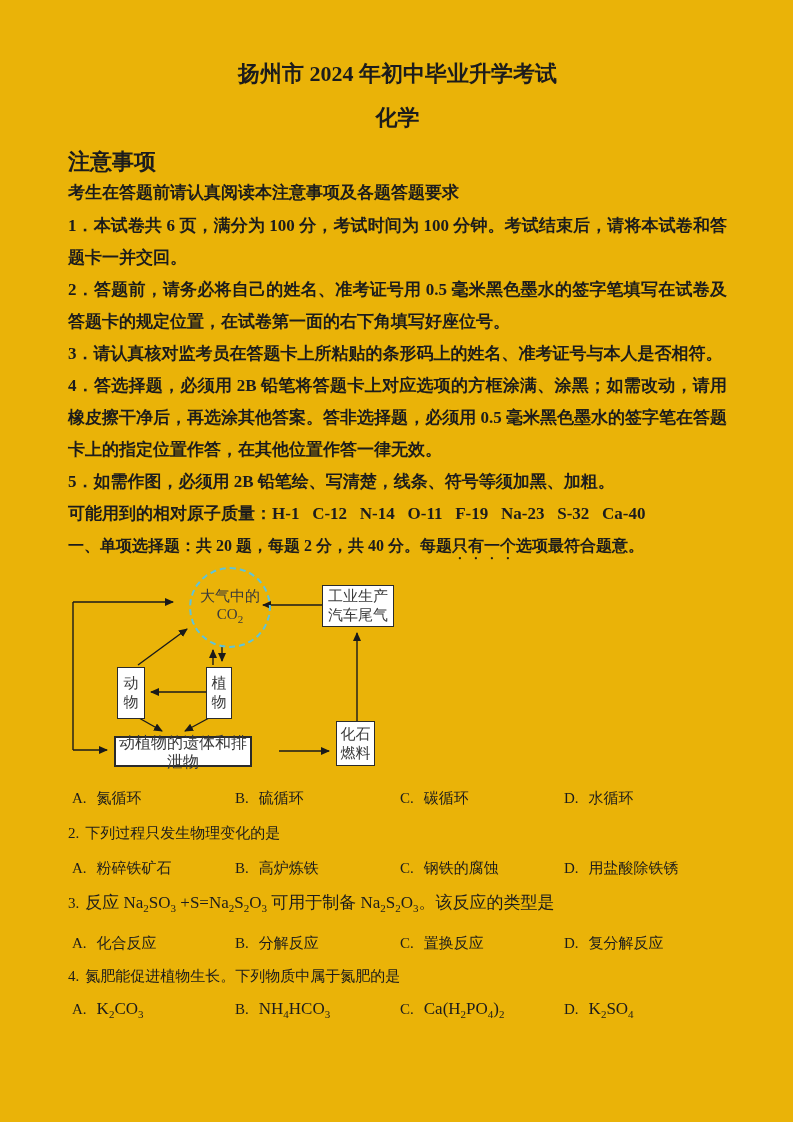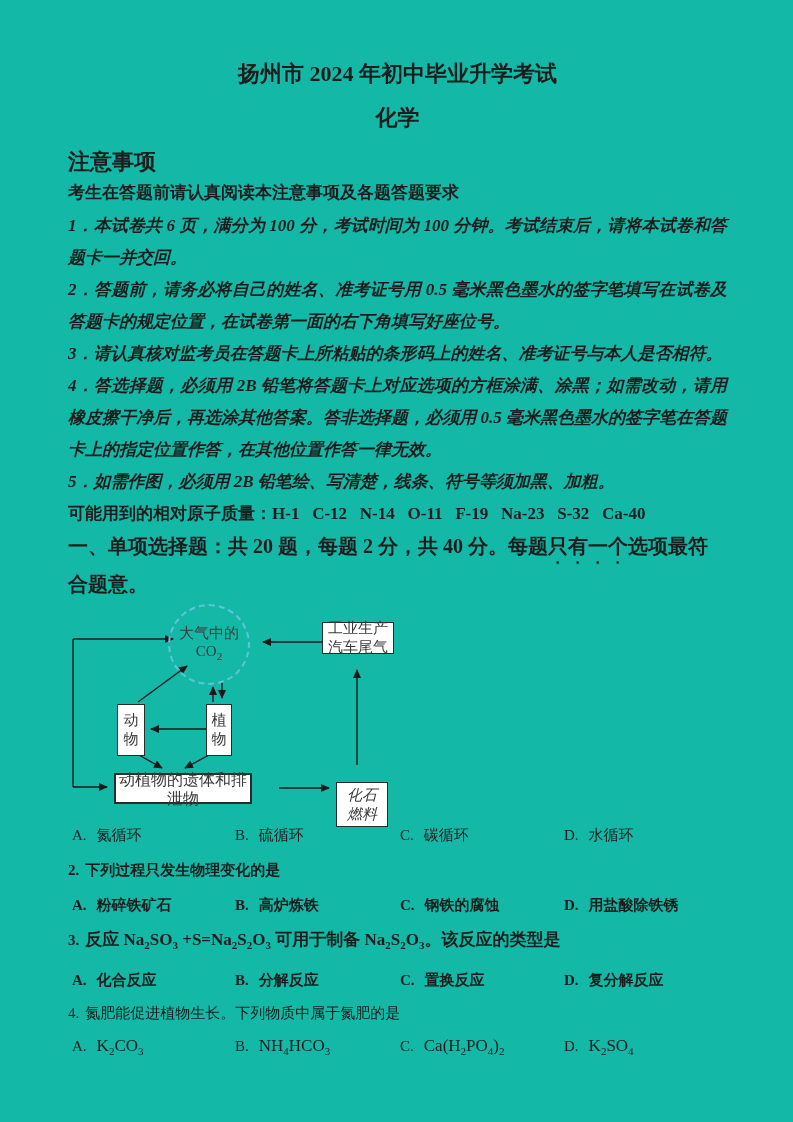--- a/index.html
+++ b/index.html
@@ -1,75 +1,75 @@
 <!DOCTYPE html>
 <html><head>
 <meta charset="utf-8">
 <style>
   html,body{margin:0;padding:0;background:#ffffff;}
   .page{
     position:relative;
     width:793px;height:1122px;
-    background:#14b8a6;
+    background:#eab308;
     color:#1c1c1c;
     font-family:"Liberation Serif","DejaVu Serif",serif;
     overflow:hidden;
     box-sizing:border-box;
     padding:0 66px 13px 68px;
   }
   .center{text-align:center;}
   .title{margin:58px 0 0;font-size:22px;line-height:32px;font-weight:700;}
   .subject{margin:12px 0 0;font-size:22px;line-height:32px;font-weight:700;}
   .notice-h{margin:13px 0 0;font-size:22px;line-height:30px;font-weight:700;}
   .notice-intro{margin:1px 0 0;font-size:17px;line-height:30px;font-weight:700;}
-  .nitem{margin:0;font-size:17px;line-height:32px;font-weight:700;text-align:justify;font-style:italic;}
+  .nitem{margin:0;font-size:17px;line-height:32px;font-weight:700;text-align:justify;}
   .nitem.first{margin-top:2px;}
   .atomic{margin:0;font-size:17px;line-height:32px;font-weight:700;white-space:pre-wrap;}
-  .section{margin:0;font-size:20px;line-height:32px;font-weight:700;}
+  .section{margin:0;font-size:16px;line-height:32px;font-weight:700;}
   .emph{
     -webkit-text-emphasis:filled dot;-webkit-text-emphasis-position:under left;
     text-emphasis:filled dot;text-emphasis-position:under left;
   }
   .q{margin:6px 0 0;font-size:15px;line-height:22px;font-weight:400;}
   .q .qno{margin-right:6px;}
   .opts{
     margin:8px 0 0;font-size:15px;line-height:22px;font-weight:400;
     display:grid;grid-template-columns:163px 165px 164px 1fr;padding-left:4px;
   }
   .opt .lab{margin-right:10px;}
   .fml{font-size:17px;font-family:"Liberation Serif","DejaVu Serif",serif;}
   .fml sub,.sub{font-size:11px;}
-  .mt12{margin-top:13px;font-weight:bold;}
+  .mt12{margin-top:13px;}
   .mt10{margin-top:11px;}
 
   
   .diagram{
     position:relative;width:400px;height:214px;
     margin:2px 0 0 -8px;
     color:#3a3a3a;
   }
   .diagram svg{position:absolute;left:0;top:0;}
   .dbox{
     position:absolute;box-sizing:border-box;
     border:1.5px solid #2b2b2b;background:#fff;
     display:flex;align-items:center;justify-content:center;
     text-align:center;font-size:15px;line-height:19px;
     white-space:pre-line;
   }
   .circle{
-    position:absolute;left:108px;top:2px;width:78px;height:77px;
+    position:absolute;left:129px;top:2px;width:78px;height:77px;
     border:2px dashed #5fc4da;border-radius:50%;
     display:flex;flex-direction:column;align-items:center;justify-content:center;
     font-size:15px;line-height:18px;background:#fff0;
   }
-  .box-industry{left:262px;top:20px;width:72px;height:32px;}
+  .box-industry{left:262px;top:20px;width:72px;height:42px;}
   .box-animals{left:57px;top:102px;width:28px;height:52px;}
   .box-plants{left:146px;top:102px;width:26px;height:52px;}
   .box-remains{left:54px;top:171px;width:138px;height:31px;border-width:2px;font-size:16px;}
-  .box-fossil{left:276px;top:180px;width:52px;height:45px;font-style:italic;}
+  .box-fossil{left:276px;top:156px;width:39px;height:45px;}
 </style>
 </head>
 <body>
 
 <div class="page">
 
   <p class="title center">扬州市 2024 年初中毕业升学考试</p>
   <p class="subject center">化学</p>
 
   <p class="notice-h">注意事项</p>

